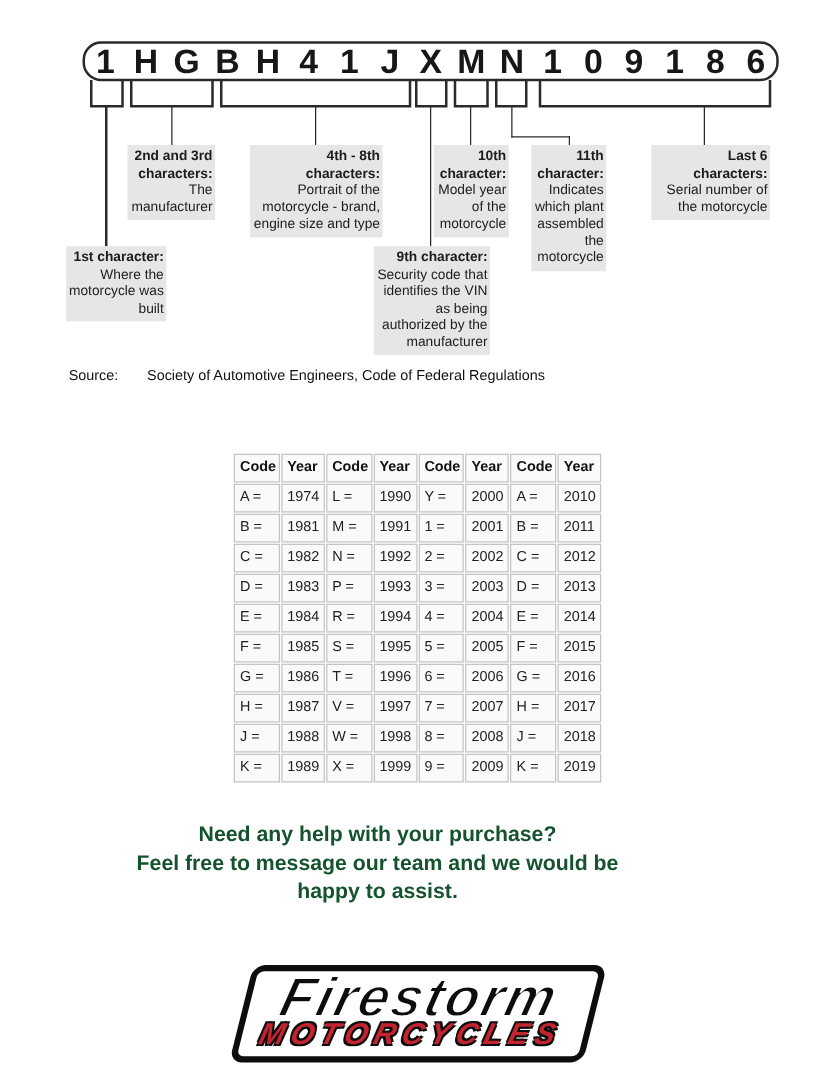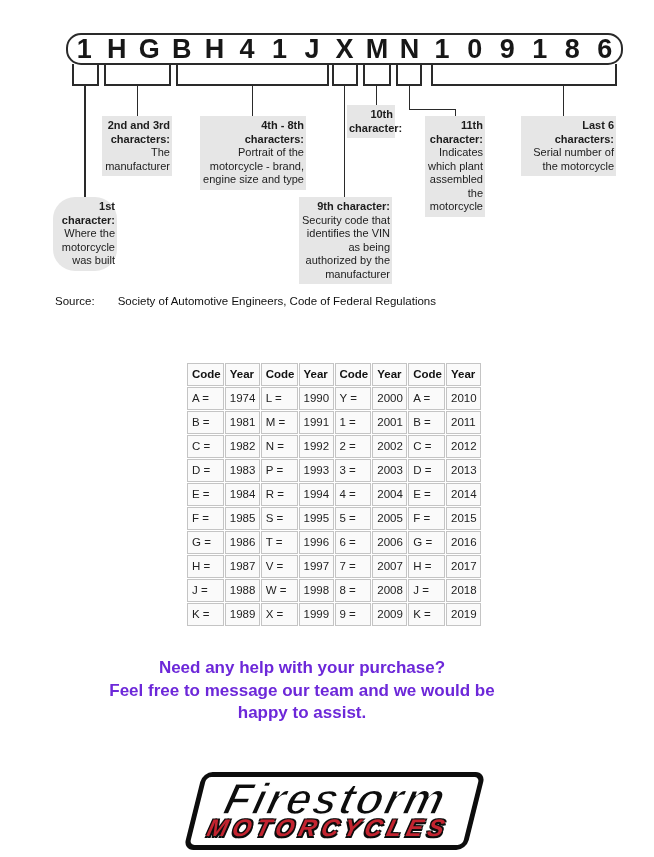--- a/index.html
+++ b/index.html
@@ -68,21 +68,21 @@
   }
   .year-table th { font-weight: bold; color: #111; margin-top: 21px; }
   .year-table .col-code { width: 34px; }
   .year-table .col-year { width: 35px; }
 
   
   .help-text {
     position: absolute; left: 0; top: 657px;
     width: 604px;
     text-align: center;
-    font-size: 17px; font-weight: bold; color: #6d28d9;
+    font-size: 17px; font-weight: bold; color: #14532d;
     line-height: 22.5px;
     white-space: pre-line;
   }
 
   
   .logo-wrap {
     position: absolute; left: 0; top: 772px; width: 100%;
     text-align: center;
   }
   .logo-badge {
@@ -169,42 +169,43 @@
     <div class="ln v" style="left:84px;top:84px;height:113px;"></div>
     <div class="ln v" style="left:136.5px;top:84px;height:32px;"></div>
     <div class="ln v" style="left:251.5px;top:84px;height:32px;"></div>
     <div class="ln v" style="left:343.5px;top:84px;height:113px;"></div>
     <div class="ln v" style="left:375.5px;top:84px;height:32px;"></div>
     <div class="ln v" style="left:408.5px;top:84px;height:26px;"></div>
     <div class="ln h" style="left:408.5px;top:108.5px;width:47.5px;"></div>
     <div class="ln v" style="left:454.5px;top:108.5px;height:8px;"></div>
     <div class="ln v" style="left:562.5px;top:84px;height:32px;"></div>
 
-    <div class="gbox" style="left:53px;top:197px;width:64px;border-radius:22px;">
+    <div class="gbox" style="left:53px;top:197px;width:80px;">
       <div class="bt">1st character:</div>
       <div>Where the motorcycle was built</div>
     </div>
 
     <div class="gbox" style="left:102px;top:116px;width:70px;">
       <div class="bt">2nd and 3rd characters:</div>
       <div>The manufacturer</div>
     </div>
 
     <div class="gbox" style="left:200px;top:116px;width:106px;">
       <div class="bt">4th - 8th characters:</div>
       <div>Portrait of the motorcycle - brand, engine size and type</div>
     </div>
 
     <div class="gbox" style="left:299px;top:197px;width:93px;">
       <div class="bt">9th character:</div>
       <div>Security code that identifies the VIN as being authorized by the manufacturer</div>
     </div>
 
-    <div class="gbox" style="left:347px;top:105px;width:48px;">
+    <div class="gbox" style="left:347px;top:116px;width:60px;">
       <div class="bt">10th character:</div>
+      <div>Model year of the motorcycle</div>
     </div>
 
     <div class="gbox" style="left:425px;top:116px;width:60px;">
       <div class="bt">11th character:</div>
       <div>Indicates which plant assembled the motorcycle</div>
     </div>
 
     <div class="gbox" style="left:521px;top:116px;width:95px;">
       <div class="bt">Last 6 characters:</div>
       <div>Serial number of the motorcycle</div>

